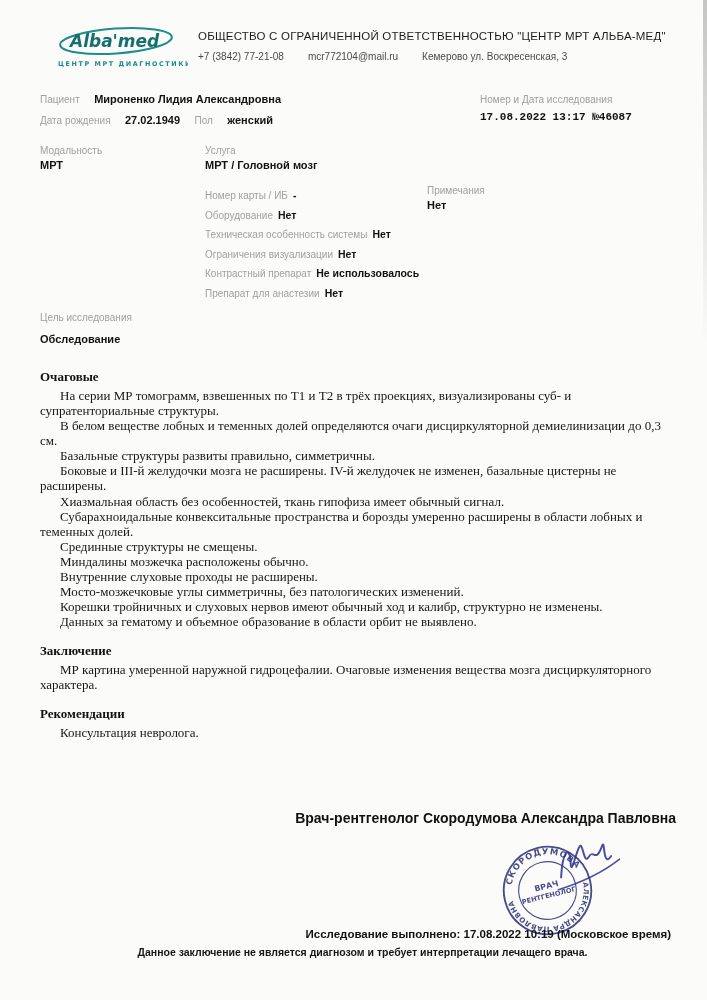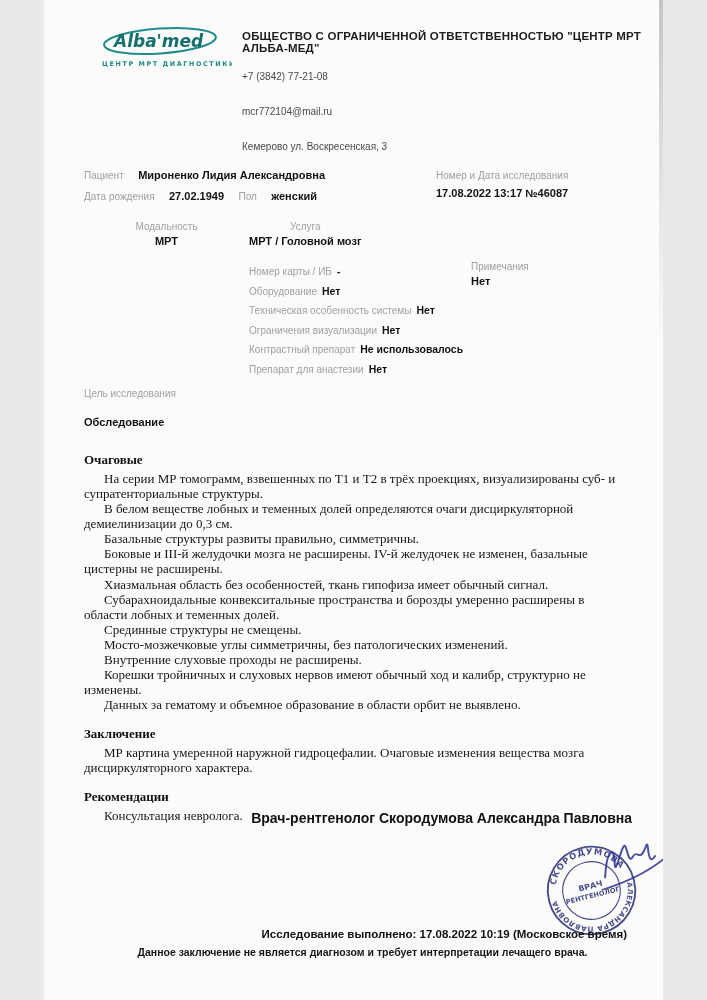--- a/index.html
+++ b/index.html
@@ -1,64 +1,64 @@
 <!DOCTYPE html>
 <html lang="ru"><head>
 <meta charset="utf-8">
 <style>
   * { margin:0; padding:0; box-sizing:border-box; }
   html,body { background:#e9e9e9; }
   body { font-family:"Liberation Sans", sans-serif; }
   .page {
-    position:relative; width:619px; height:1000px; margin:0 auto;
+    position:relative; width:707px; height:1000px; margin:0 auto;
     background:#fbfbf9; overflow:hidden; color:#1a1a1a;
   }
   
   .scan-edge { position:absolute; right:0; top:0; width:4px; height:345px;
     background:linear-gradient(to bottom,#8f8f8f,rgba(150,150,150,0)); opacity:.5; }
 
   
   .doc-header { display:flex; padding:26px 18px 0 56px; }
   .logo-block { width:132px; flex:none; }
   svg text { font-family:"DejaVu Sans", sans-serif; }
   .header-info { padding:4px 0 0 10px; }
-  .company-name { font-size:11.5px; font-weight:bold; color:#1d1d1d; letter-spacing:.2px; }
-  .contact-line { margin-top:17px; font-size:10px; color:#4a4a4a; display:flex; gap:24px;flex-direction:column; }
+  .company-name { font-size:11.5px; font-weight:normal; color:#1d1d1d; letter-spacing:.2px; }
+  .contact-line { margin-top:9px; font-size:10px; color:#4a4a4a; display:flex; gap:24px; }
 
   .label { color:#a0a0a0; font-size:10px; }
   .val   { color:#121212; font-weight:bold; font-size:11px; }
 
   
   .patient-row { display:flex; padding:13px 31px 0 40px;gap:48px; }
   .patient-left { flex:1; }
   .pl-line { margin-bottom:3px; }
   .pl-line > * { margin-right:10px; }
   .study-block { width:196px; flex:none; }
-  .study-block .val { display:block; margin-top:4px; }
-
-  
-  .modality-row { display:flex; padding:14px 31px 0 40px;text-align:center; }
+  .study-block .val { display:block; margin-top:4px;font-family:Liberation Mono, monospace; }
+
+  
+  .modality-row { display:flex; padding:14px 31px 0 40px; }
   .cell-first { width:165px; flex:none; }
   .cell .label, .cell-first .label { display:block; }
   .cell .val, .cell-first .val { display:block; margin-top:3px; }
 
   
   .details-wrap { display:flex; padding:14px 31px 0 40px; }
   .details-spacer { width:165px; flex:none; }
   .details-col { width:222px; flex:none; }
   .detail-row { margin-bottom:1.5px; }
   .detail-row .label { margin-right:5px; }
   .detail-row .val { font-size:10.5px; }
   .notes-col .label { display:block; }
   .notes-col .val { display:block; margin-top:3px; }
 
   
   .purpose { padding:10px 31px 0 40px; }
   .purpose .label { display:block; }
-  .purpose .val { display:block; margin-top:17px; }
+  .purpose .val { display:block; margin-top:10px; }
 
   
   .report-body { margin:24px 40px 0 40px; font-family:"Liberation Serif", serif; }
   .report-body h2 { font-size:13px; margin:14px 0 3px; color:#111; }
   .report-body h2:first-child { margin-top:0; }
   .report-body p { font-size:13px; line-height:1.16; text-indent:20px; color:#161616; }
 
   
   .doctor-line { position:absolute; top:810px; right:31px; font-size:14px; font-weight:bold; color:#111; }
   .performed   { position:absolute; top:928px; right:36px; font-size:11.5px; font-weight:bold; color:#111; }
@@ -159,22 +159,23 @@
 
   <main class="report-body">
     <h2>Очаговые</h2>
     <p>На серии МР томограмм, взвешенных по Т1 и Т2 в трёх проекциях, визуализированы суб- и супратенториальные структуры.</p>
     <p>В белом веществе лобных и теменных долей определяются очаги дисциркуляторной демиелинизации до 0,3 см.</p>
     <p>Базальные структуры развиты правильно, симметричны.</p>
     <p>Боковые и III-й желудочки мозга не расширены. IV-й желудочек не изменен, базальные цистерны не расширены.</p>
     <p>Хиазмальная область без особенностей, ткань гипофиза имеет обычный сигнал.</p>
     <p>Субарахноидальные конвекситальные пространства и борозды умеренно расширены в области лобных и теменных долей.</p>
     <p>Срединные структуры не смещены.</p>
+    <p>Миндалины мозжечка расположены обычно.</p>
+    <p>Внутренние слуховые проходы не расширены.</p>
     <p>Мосто-мозжечковые углы симметричны, без патологических изменений.</p>
-    <p>Внутренние слуховые проходы не расширены.</p>
     <p>Корешки тройничных и слуховых нервов имеют обычный ход и калибр, структурно не изменены.</p>
     <p>Данных за гематому и объемное образование в области орбит не выявлено.</p>
 
     <h2>Заключение</h2>
     <p>МР картина умеренной наружной гидроцефалии. Очаговые изменения вещества мозга дисциркуляторного характера.</p>
 
     <h2>Рекомендации</h2>
     <p>Консультация невролога.</p>
   </main>
 

